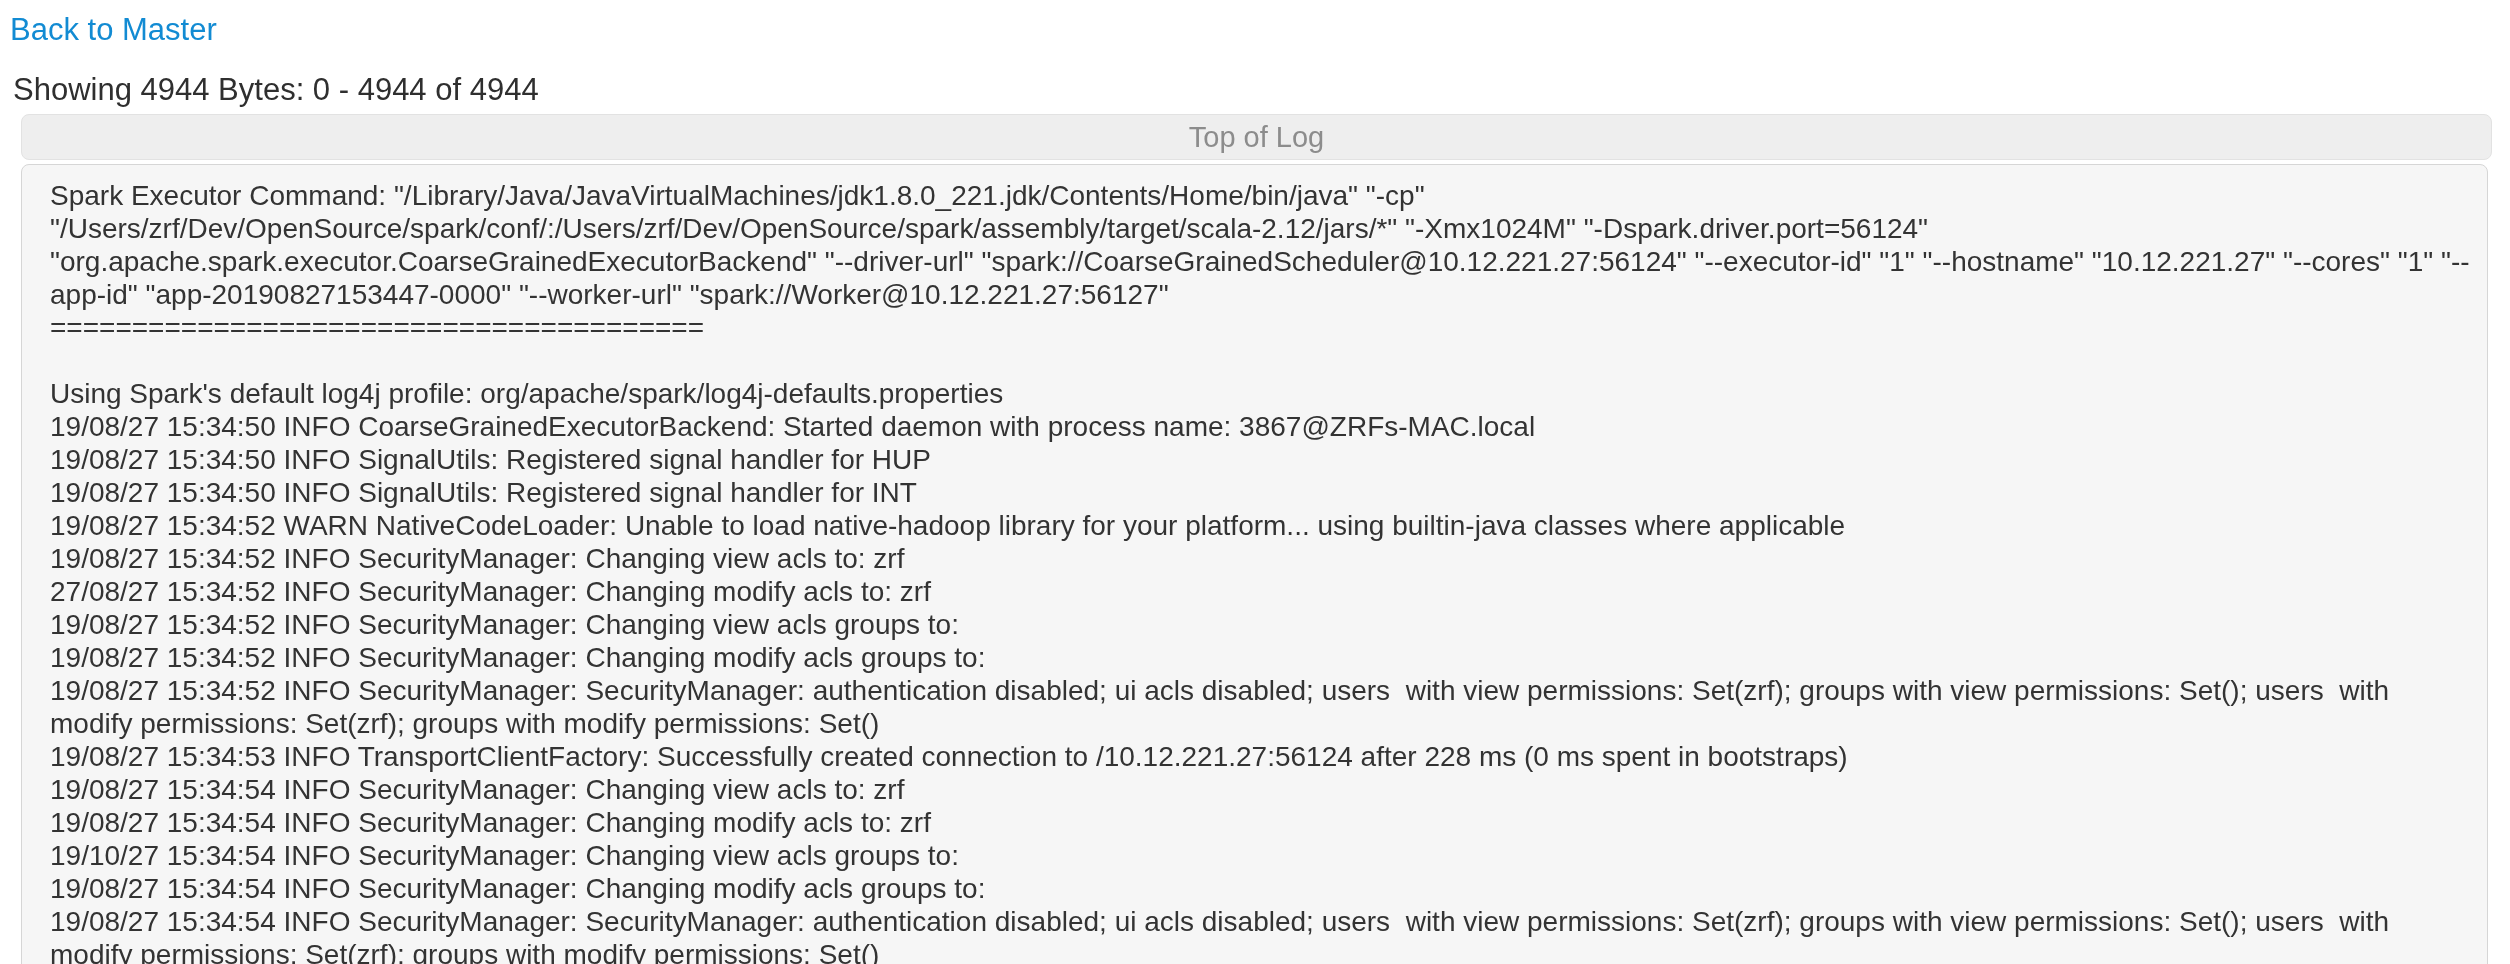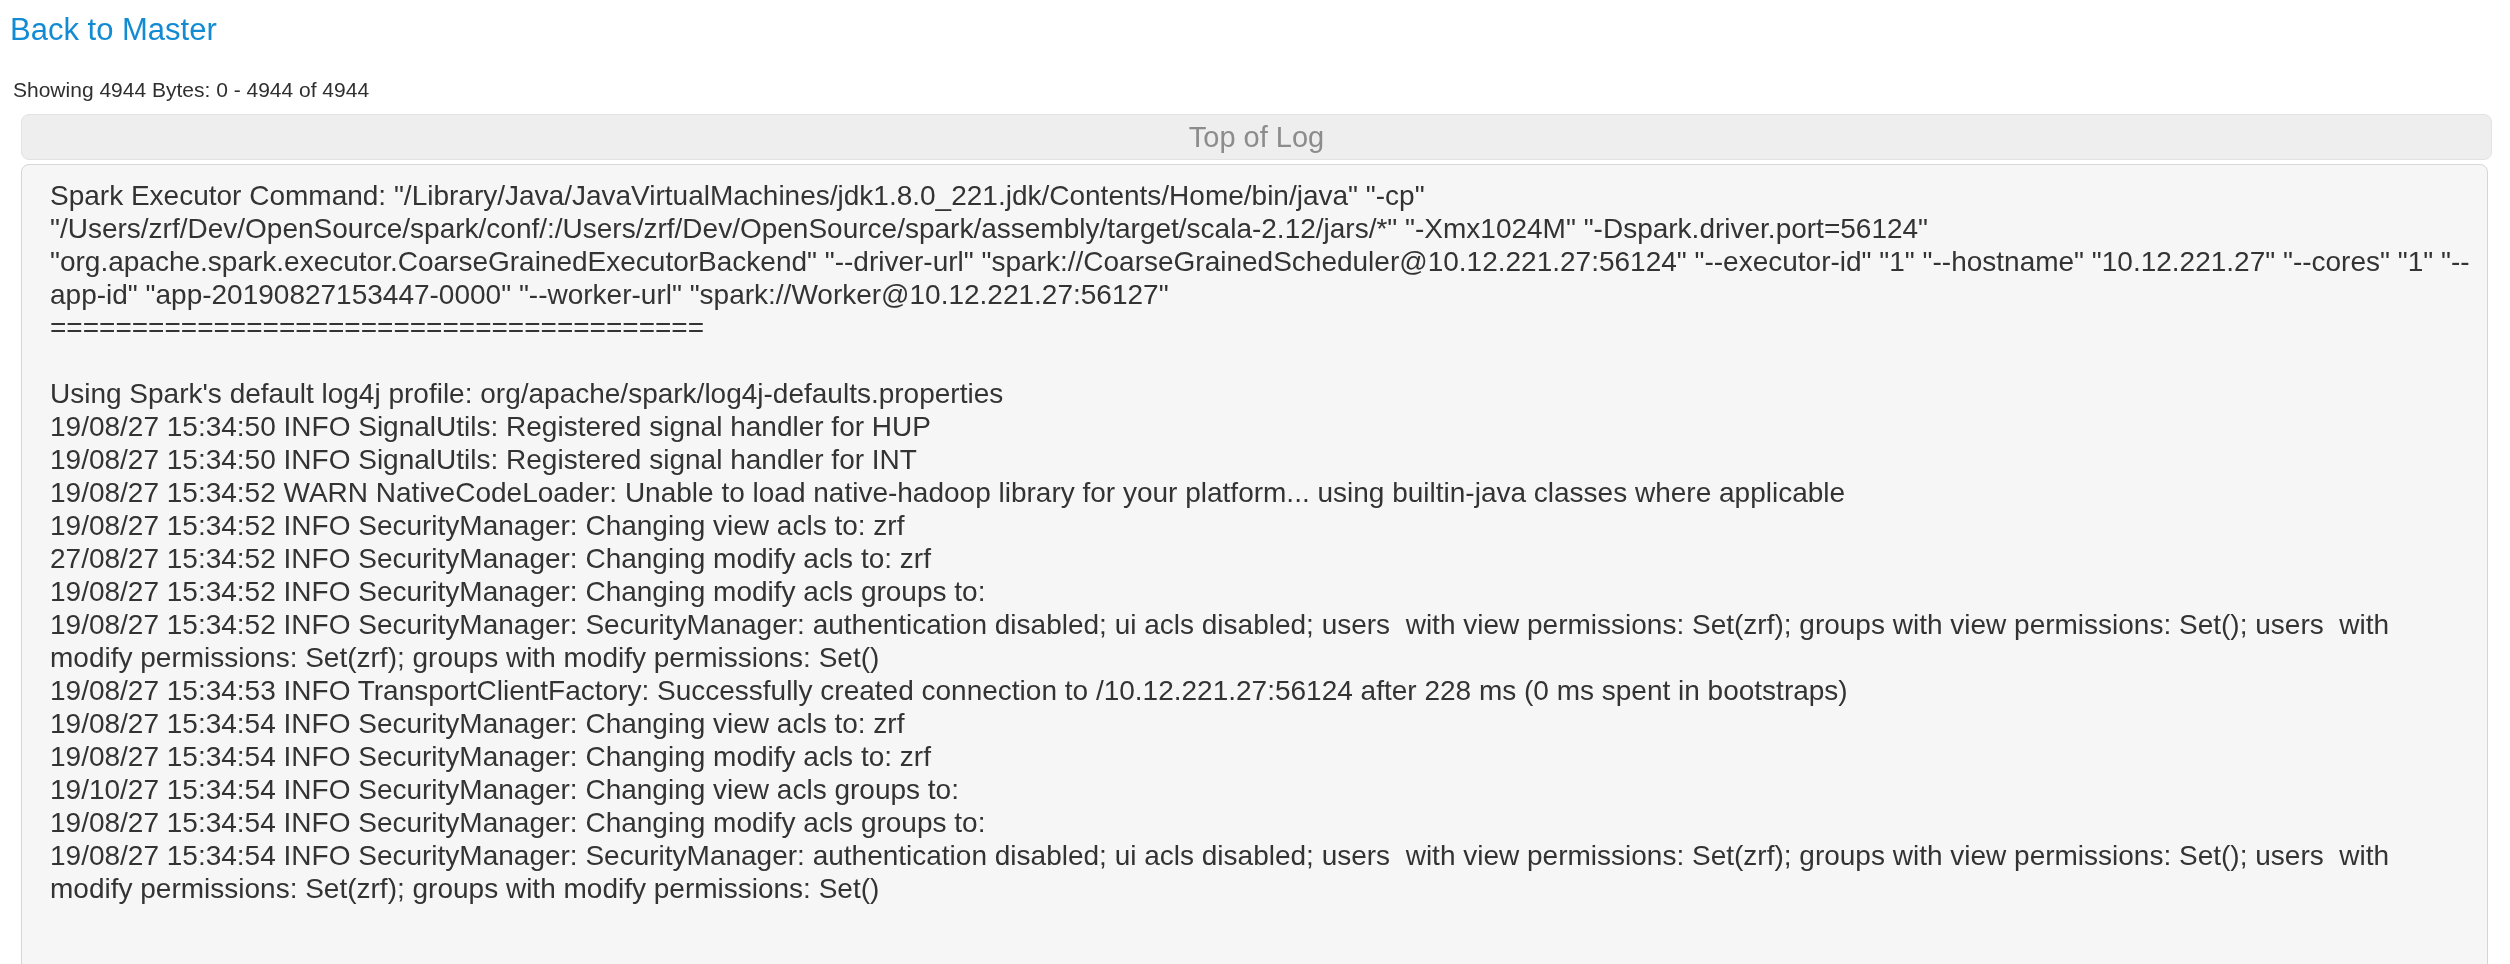--- a/index.html
+++ b/index.html
@@ -31,21 +31,21 @@
     font-size: 31px;
     line-height: 36px;
     color: var(--link-blue);
     text-decoration: none;
     cursor: pointer;
   }
   .summary {
     position: absolute;
     left: 13px;
     top: 72px;
-    font-size: 21px;
+    font-size: 31px;
     line-height: 36px;
     color: var(--summary-text);
   }
   .log-header {
     position: absolute;
     left: 21px;
     right: 18px;
     top: 114px;
     height: 46px;
     background: var(--header-bar-bg);
@@ -91,25 +91,27 @@
 <div class="log-header">
   <span>Top of Log</span>
 </div>
 
 <div class="log-panel">
   <div class="log-content">
       <div class="log-line">Spark Executor Command: "/Library/Java/JavaVirtualMachines/jdk1.8.0_221.jdk/Contents/Home/bin/java" "-cp" "/Users/zrf/Dev/OpenSource/spark/conf/:/Users/zrf/Dev/OpenSource/spark/assembly/target/scala-2.12/jars/*" "-Xmx1024M" "-Dspark.driver.port=56124" "org.apache.spark.executor.CoarseGrainedExecutorBackend" "--driver-url" "spark://CoarseGrainedScheduler@10.12.221.27:56124" "--executor-id" "1" "--hostname" "10.12.221.27" "--cores" "1" "--app-id" "app-20190827153447-0000" "--worker-url" "spark://Worker@10.12.221.27:56127"</div>
       <div class="log-line">========================================</div>
       <div class="log-line"></div>
       <div class="log-line">Using Spark's default log4j profile: org/apache/spark/log4j-defaults.properties</div>
+      <div class="log-line">19/08/27 15:34:50 INFO CoarseGrainedExecutorBackend: Started daemon with process name: 3867@ZRFs-MAC.local</div>
       <div class="log-line">19/08/27 15:34:50 INFO SignalUtils: Registered signal handler for HUP</div>
       <div class="log-line">19/08/27 15:34:50 INFO SignalUtils: Registered signal handler for INT</div>
       <div class="log-line">19/08/27 15:34:52 WARN NativeCodeLoader: Unable to load native-hadoop library for your platform... using builtin-java classes where applicable</div>
       <div class="log-line">19/08/27 15:34:52 INFO SecurityManager: Changing view acls to: zrf</div>
       <div class="log-line">27/08/27 15:34:52 INFO SecurityManager: Changing modify acls to: zrf</div>
+      <div class="log-line">19/08/27 15:34:52 INFO SecurityManager: Changing view acls groups to:</div>
       <div class="log-line">19/08/27 15:34:52 INFO SecurityManager: Changing modify acls groups to:</div>
       <div class="log-line">19/08/27 15:34:52 INFO SecurityManager: SecurityManager: authentication disabled; ui acls disabled; users  with view permissions: Set(zrf); groups with view permissions: Set(); users  with modify permissions: Set(zrf); groups with modify permissions: Set()</div>
       <div class="log-line">19/08/27 15:34:53 INFO TransportClientFactory: Successfully created connection to /10.12.221.27:56124 after 228 ms (0 ms spent in bootstraps)</div>
       <div class="log-line">19/08/27 15:34:54 INFO SecurityManager: Changing view acls to: zrf</div>
       <div class="log-line">19/08/27 15:34:54 INFO SecurityManager: Changing modify acls to: zrf</div>
       <div class="log-line">19/10/27 15:34:54 INFO SecurityManager: Changing view acls groups to:</div>
       <div class="log-line">19/08/27 15:34:54 INFO SecurityManager: Changing modify acls groups to:</div>
       <div class="log-line">19/08/27 15:34:54 INFO SecurityManager: SecurityManager: authentication disabled; ui acls disabled; users  with view permissions: Set(zrf); groups with view permissions: Set(); users  with modify permissions: Set(zrf); groups with modify permissions: Set()</div>
     </div>
 </div>

